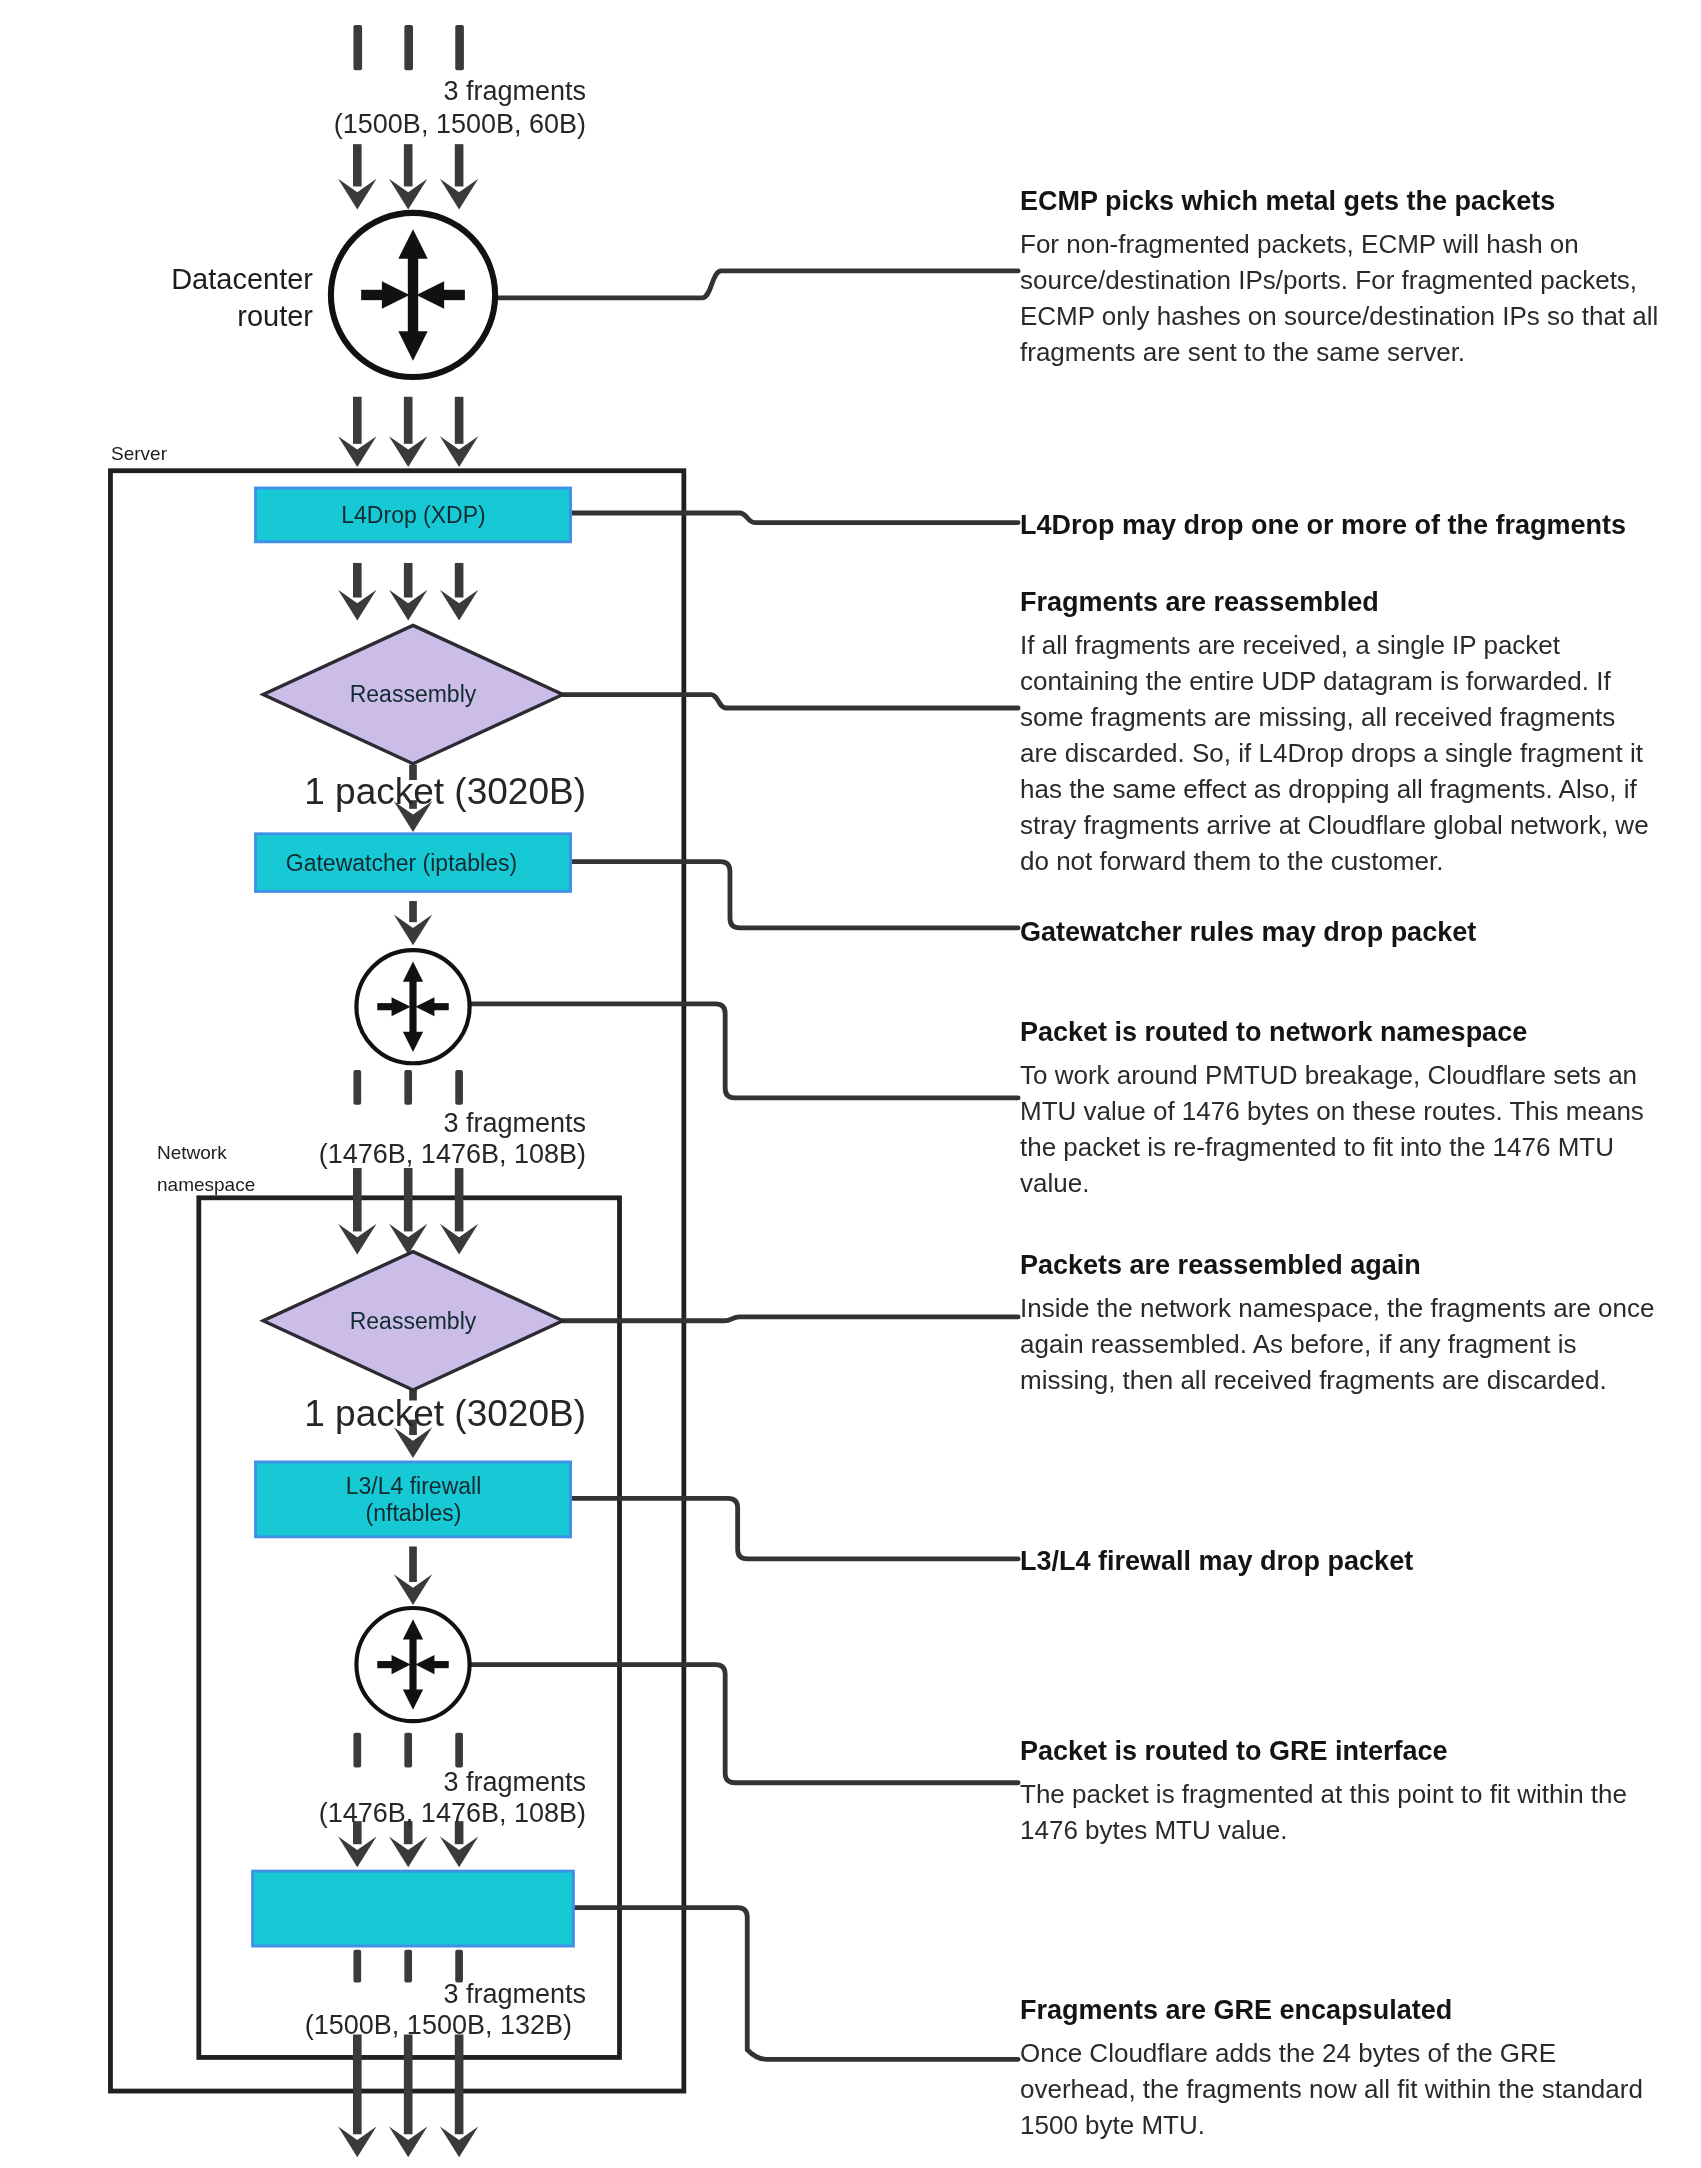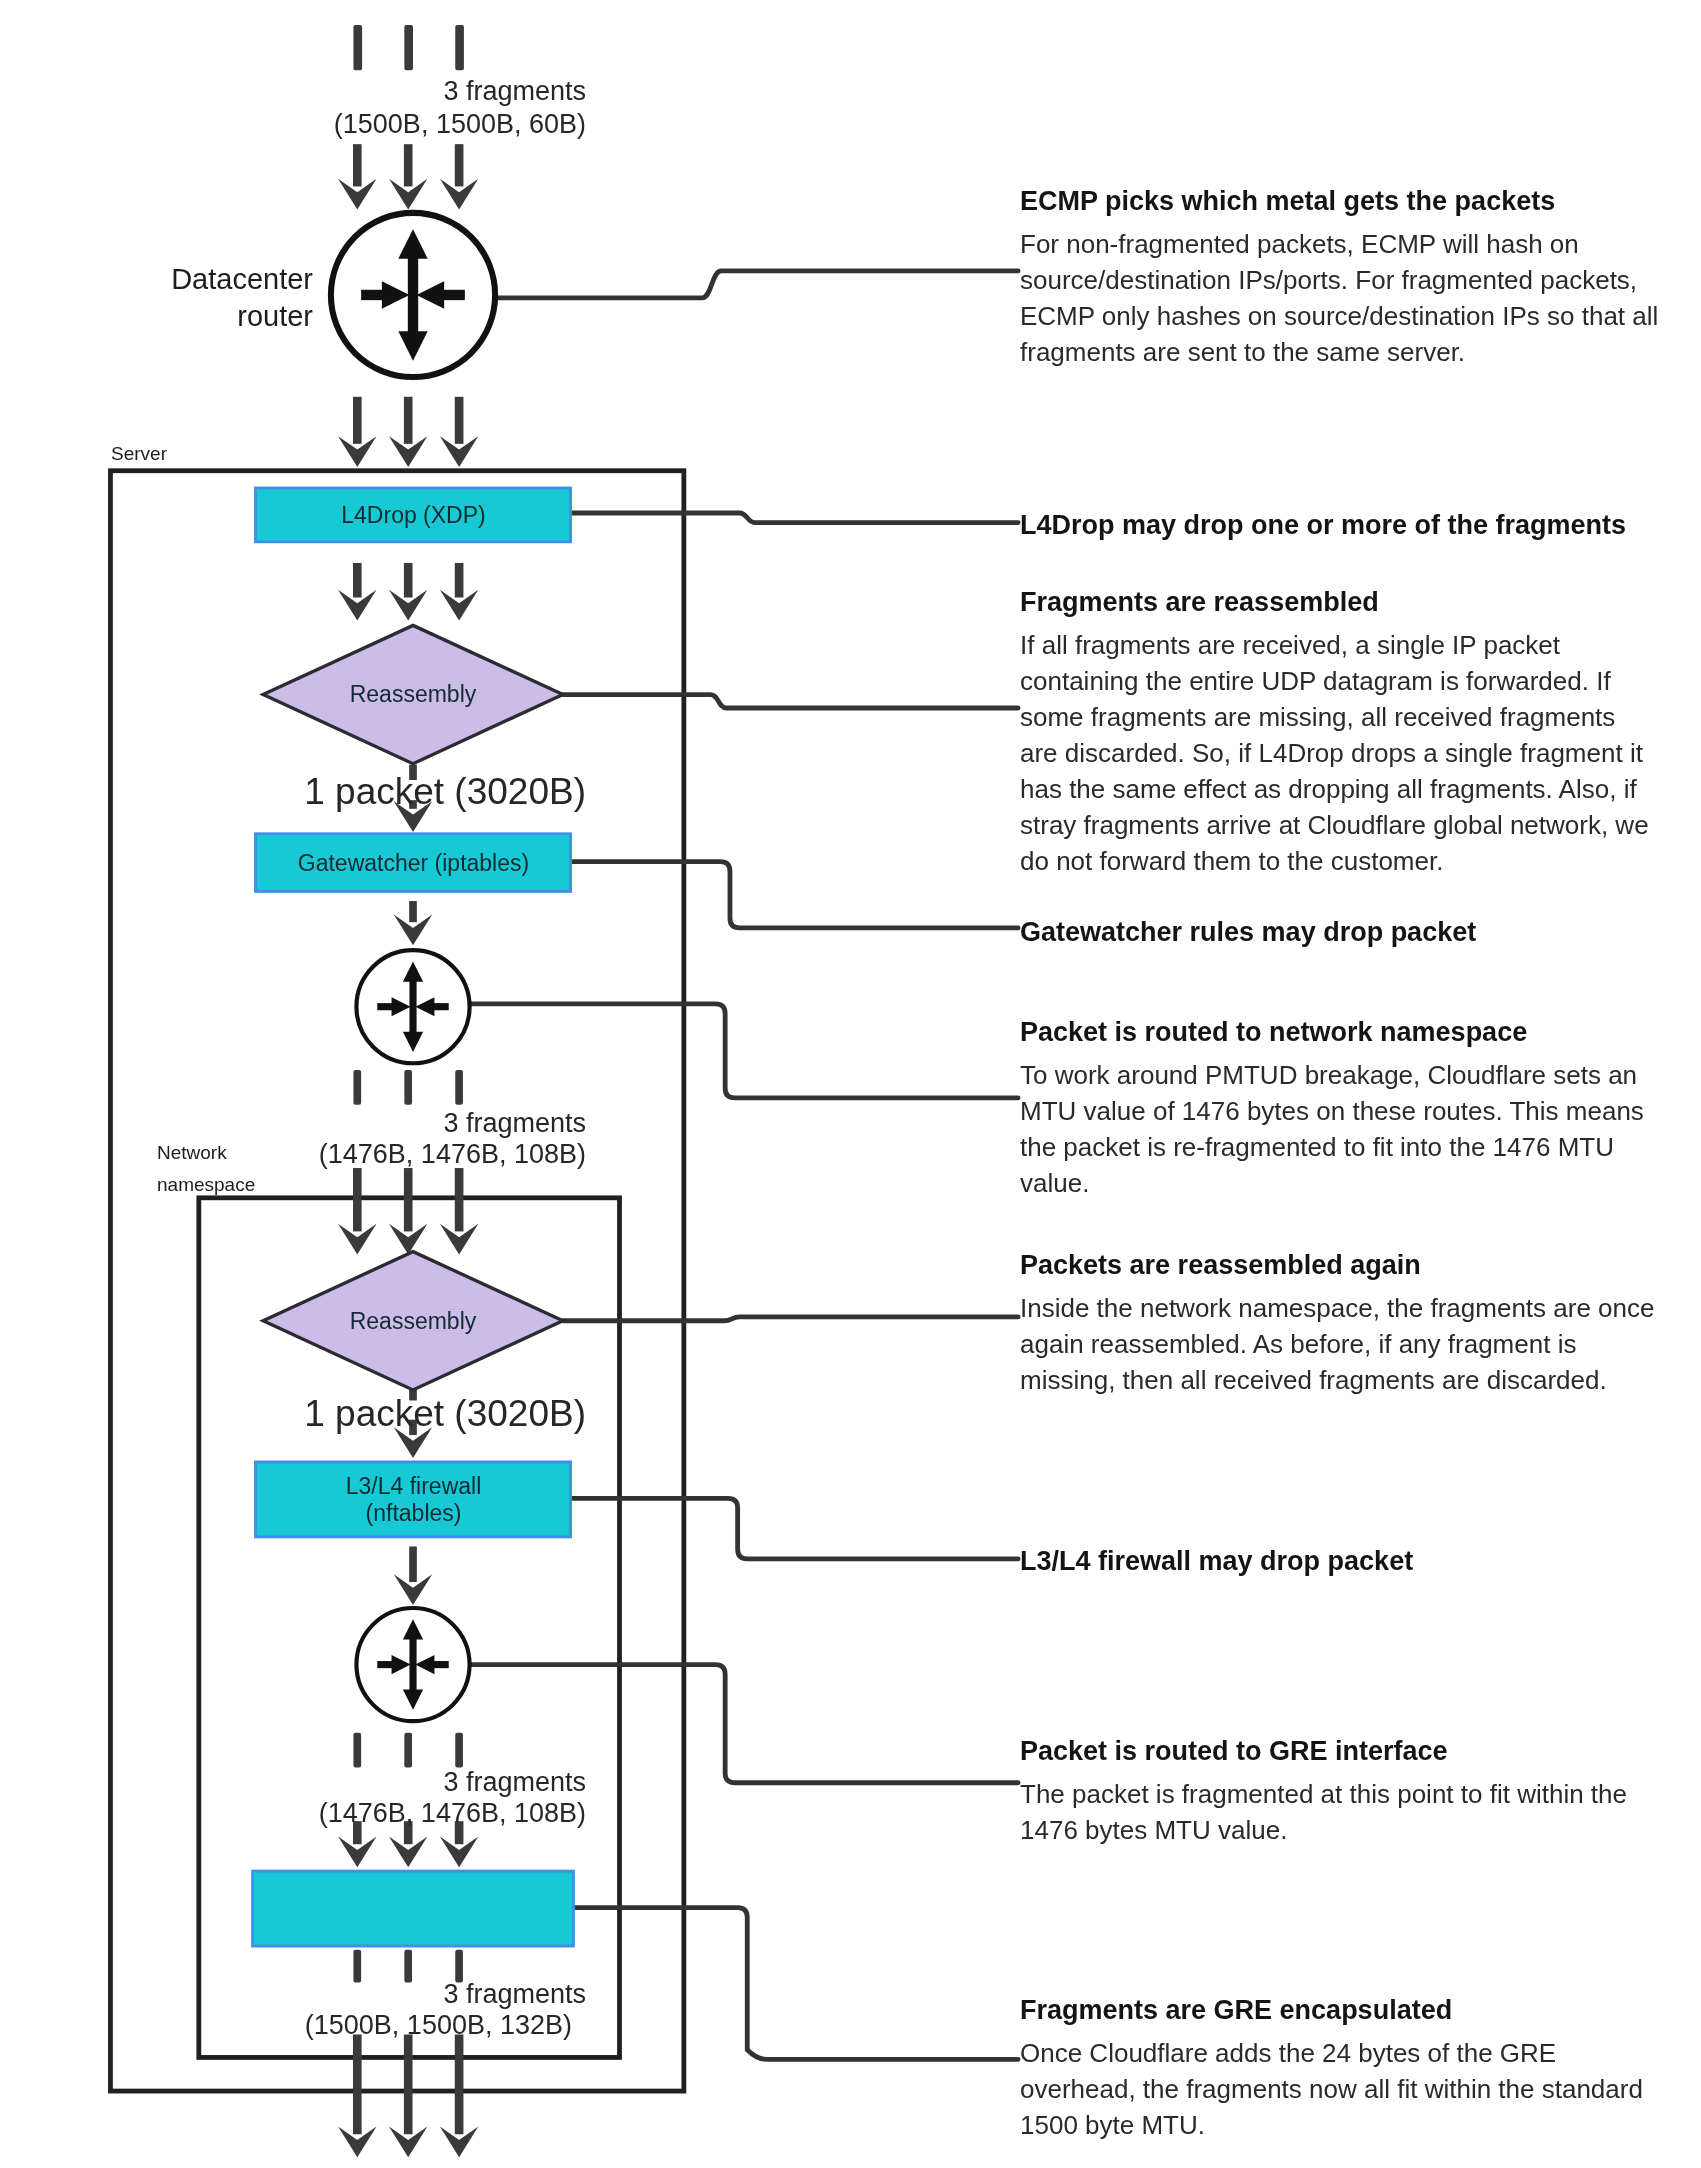--- a/index.html
+++ b/index.html
@@ -161,21 +161,21 @@
 router</div>
 
   <div class="abs corner-lbl" style="left:111px;top:438px;">Server</div>
 
   <div class="abs node-lbl" style="left:256px;top:488px;width:315px;height:54px;">L4Drop (XDP)</div>
 
   <div class="abs node-lbl" style="left:263px;top:672px;width:300px;height:44px;">Reassembly</div>
 
   <div class="abs pkt-lbl center" style="left:240px;top:771px;width:346px;">1 packet (3020B)</div>
 
-  <div class="abs node-lbl" style="left:256px;top:834px;width:315px;height:58px;">Gatewatcher (iptables)</div>
+  <div class="abs node-lbl" style="left:244px;top:834px;width:315px;height:58px;">Gatewatcher (iptables)</div>
 
   <div class="abs flow-lbl center" style="left:240px;top:1107px;width:346px;">3 fragments</div>
   <div class="abs flow-lbl center" style="left:240px;top:1138px;width:346px;">(1476B, 1476B, 108B)</div>
 
   <div class="abs corner-lbl pre" style="left:157px;top:1137px;width:173px;">Network
 namespace</div>
 
   <div class="abs node-lbl" style="left:263px;top:1299px;width:300px;height:44px;">Reassembly</div>
 
   <div class="abs pkt-lbl center" style="left:240px;top:1393px;width:346px;">1 packet (3020B)</div>

